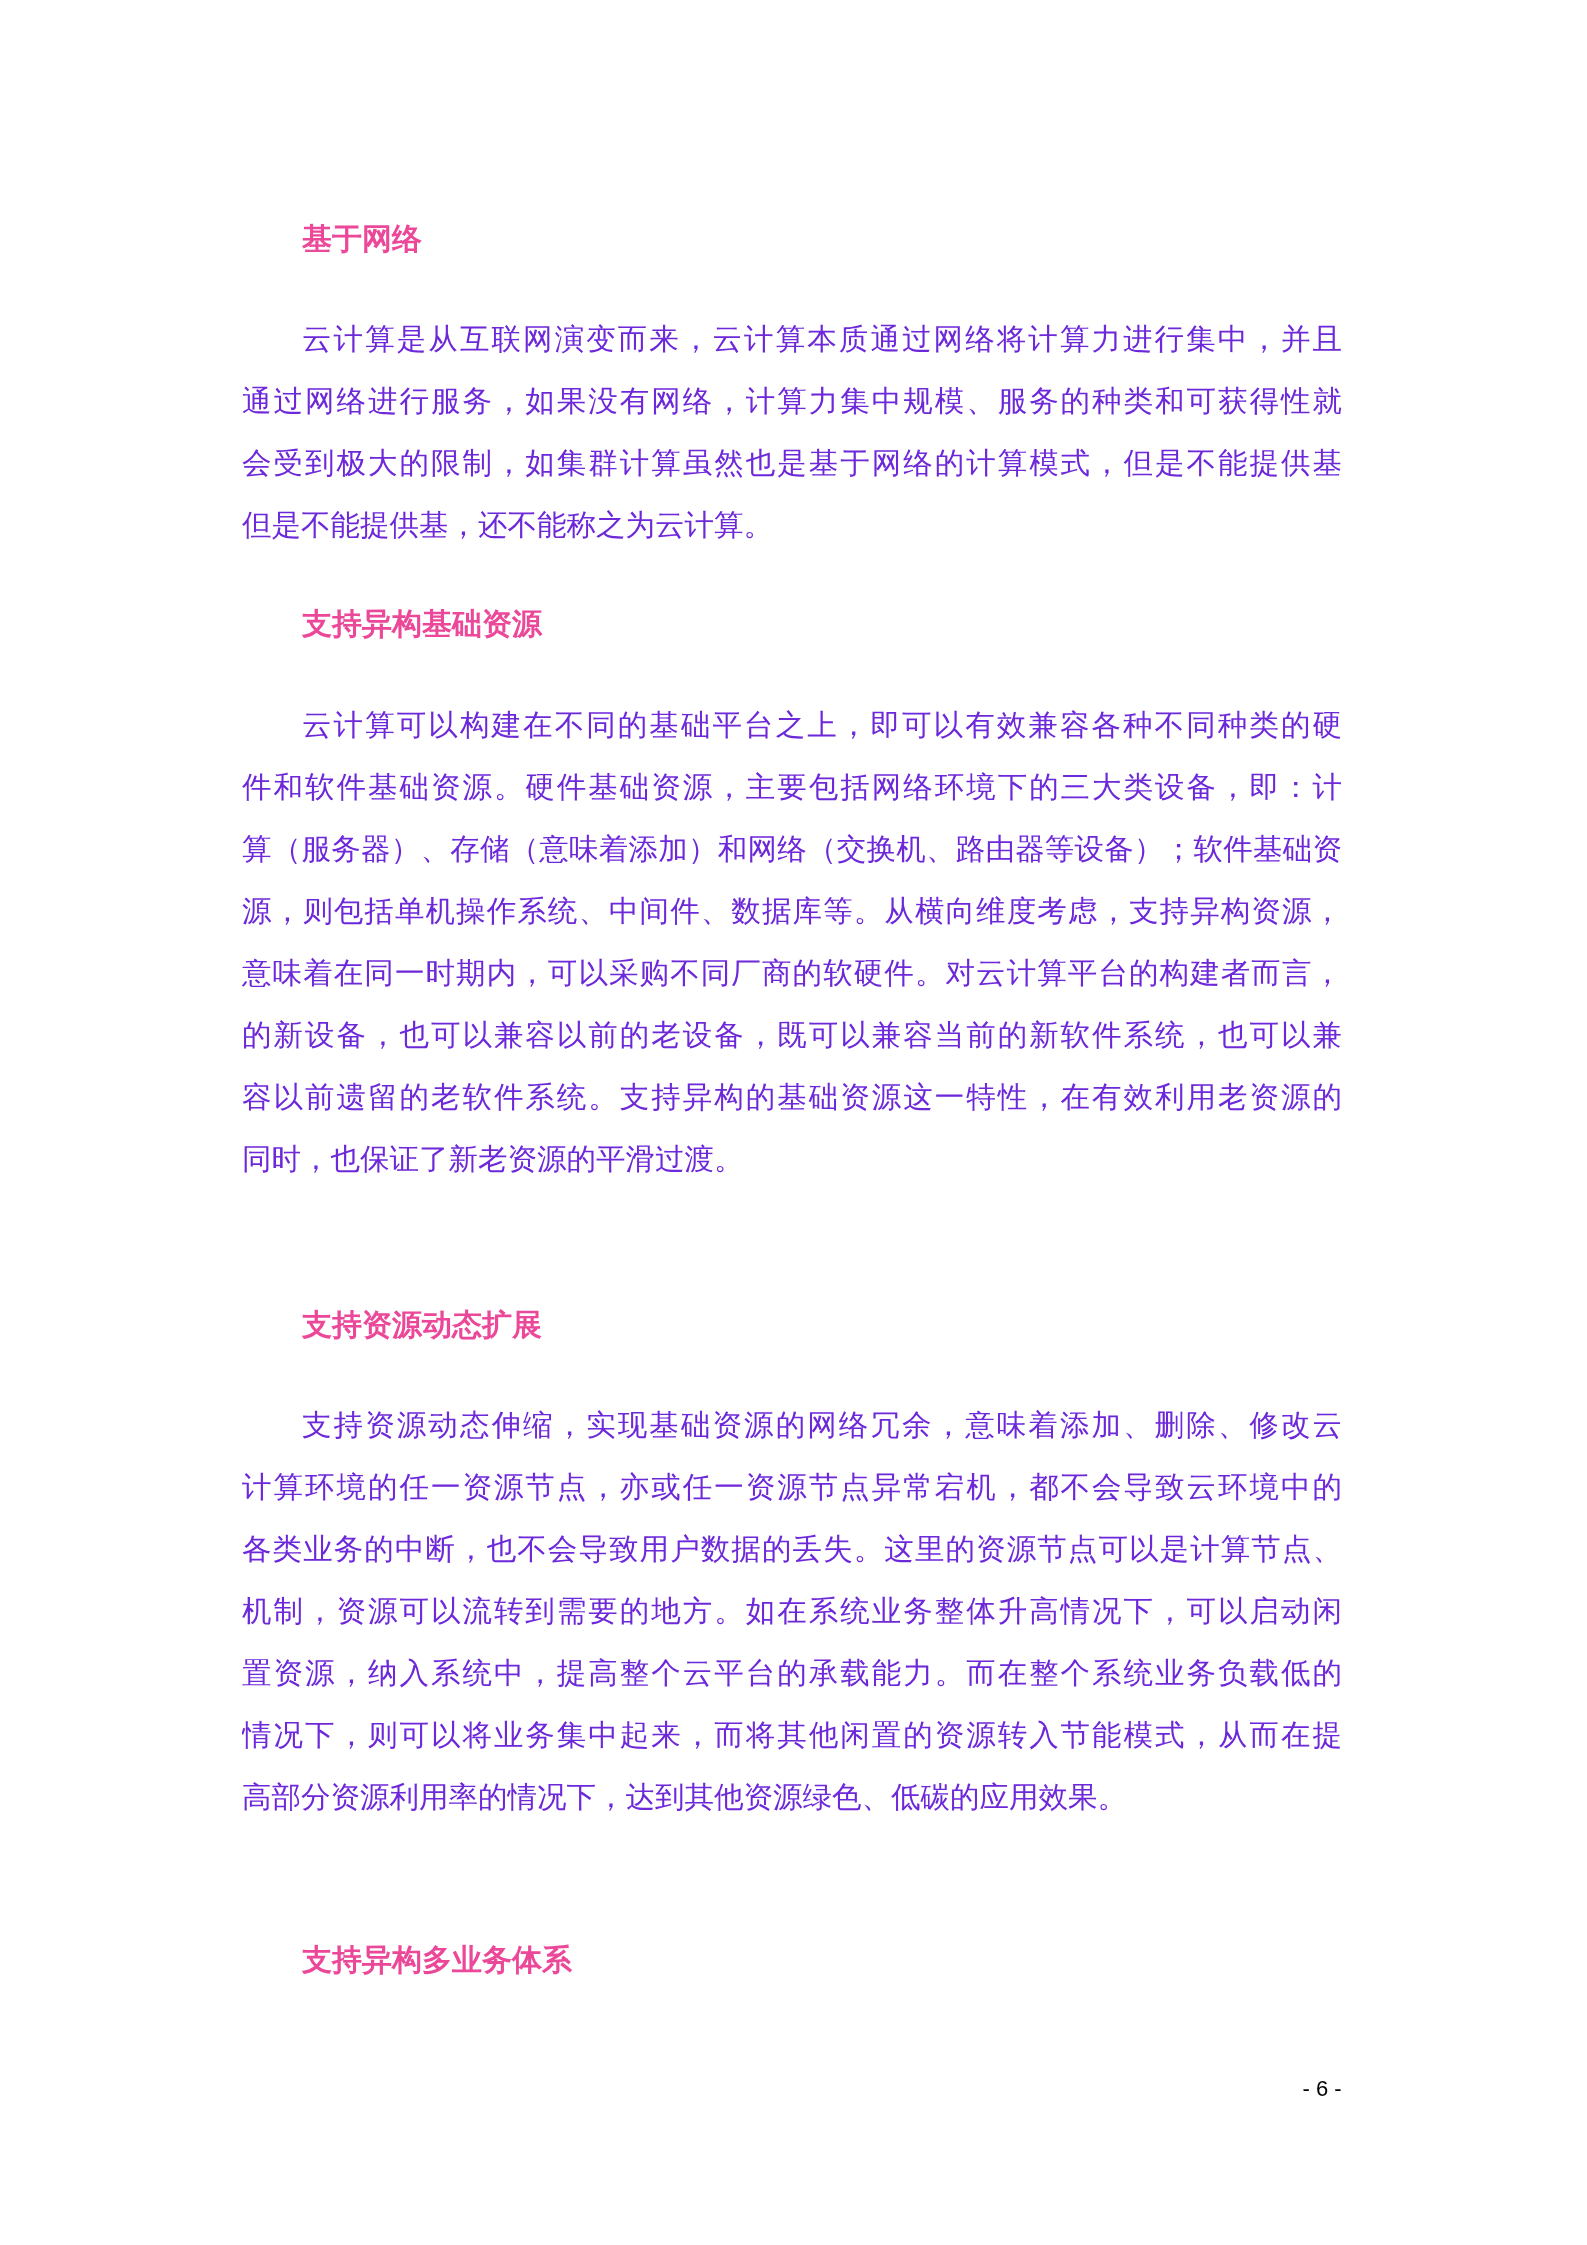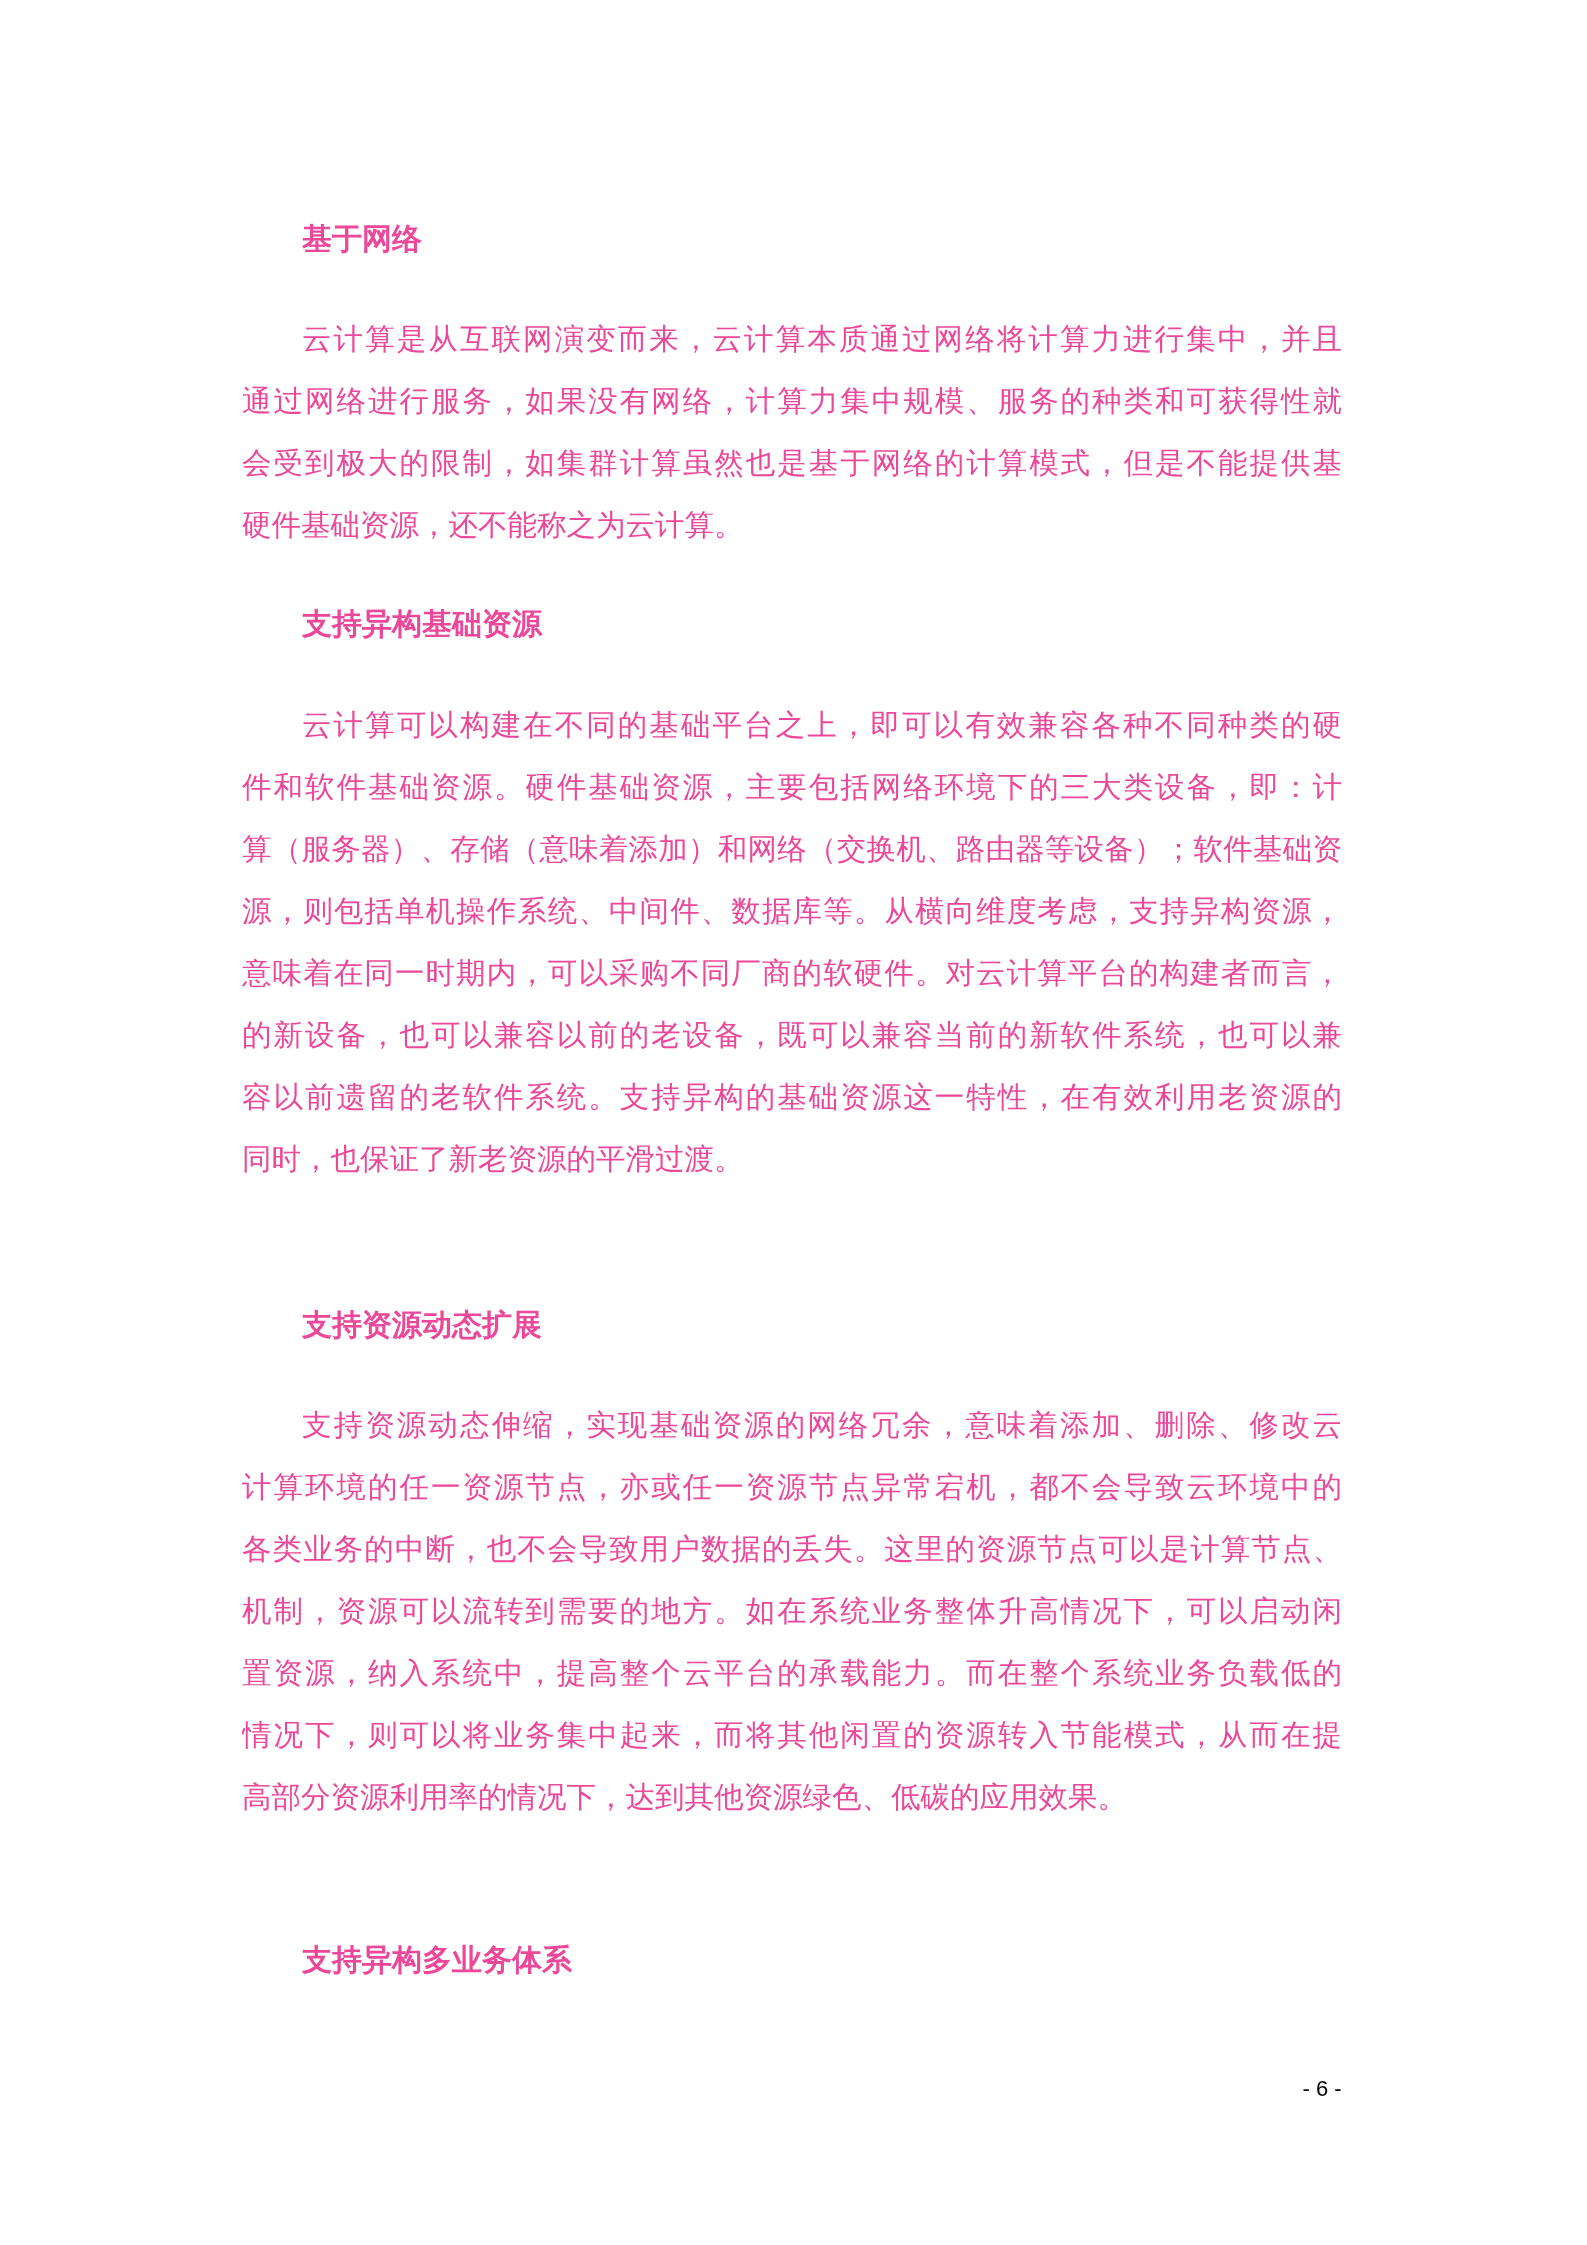--- a/index.html
+++ b/index.html
@@ -39,21 +39,21 @@
     width: 1100px;
   }
   .line {
     height: 62px;
     font-size: 29.5px;
     line-height: 34px;
     white-space: nowrap;
     overflow: hidden;
     text-align: justify;
     text-align-last: justify;
-    color: #ec4899;
+    color: #6d28d9;
   }
   .line.first {
     padding-left: 60px;
   }
   .line.last {
     text-align-last: left;
   }
   .page-number {
     position: absolute;
     left: 1296px;
@@ -70,21 +70,21 @@
 </head>
 <body>
 
 <div class="page">
 
   <div class="heading" style="top:221px">基于网络</div>
   <div class="para" style="top:322px">
     <div class="line first">云计算是从互联网演变而来，云计算本质通过网络将计算力进行集中，并且</div>
     <div class="line">通过网络进行服务，如果没有网络，计算力集中规模、服务的种类和可获得性就</div>
     <div class="line">会受到极大的限制，如集群计算虽然也是基于网络的计算模式，但是不能提供基</div>
-    <div class="line last">硬件基础资源，还不能称之为云计算。</div>
+    <div class="line last">但是不能提供基，还不能称之为云计算。</div>
   </div>
 
   <div class="heading" style="top:606px">支持异构基础资源</div>
   <div class="para" style="top:708px">
     <div class="line first">云计算可以构建在不同的基础平台之上，即可以有效兼容各种不同种类的硬</div>
     <div class="line">件和软件基础资源。硬件基础资源，主要包括网络环境下的三大类设备，即：计</div>
     <div class="line">算（服务器）、存储（意味着添加）和网络（交换机、路由器等设备）；软件基础资</div>
     <div class="line">源，则包括单机操作系统、中间件、数据库等。从横向维度考虑，支持异构资源，</div>
     <div class="line">意味着在同一时期内，可以采购不同厂商的软硬件。对云计算平台的构建者而言，</div>
     <div class="line">的新设备，也可以兼容以前的老设备，既可以兼容当前的新软件系统，也可以兼</div>

